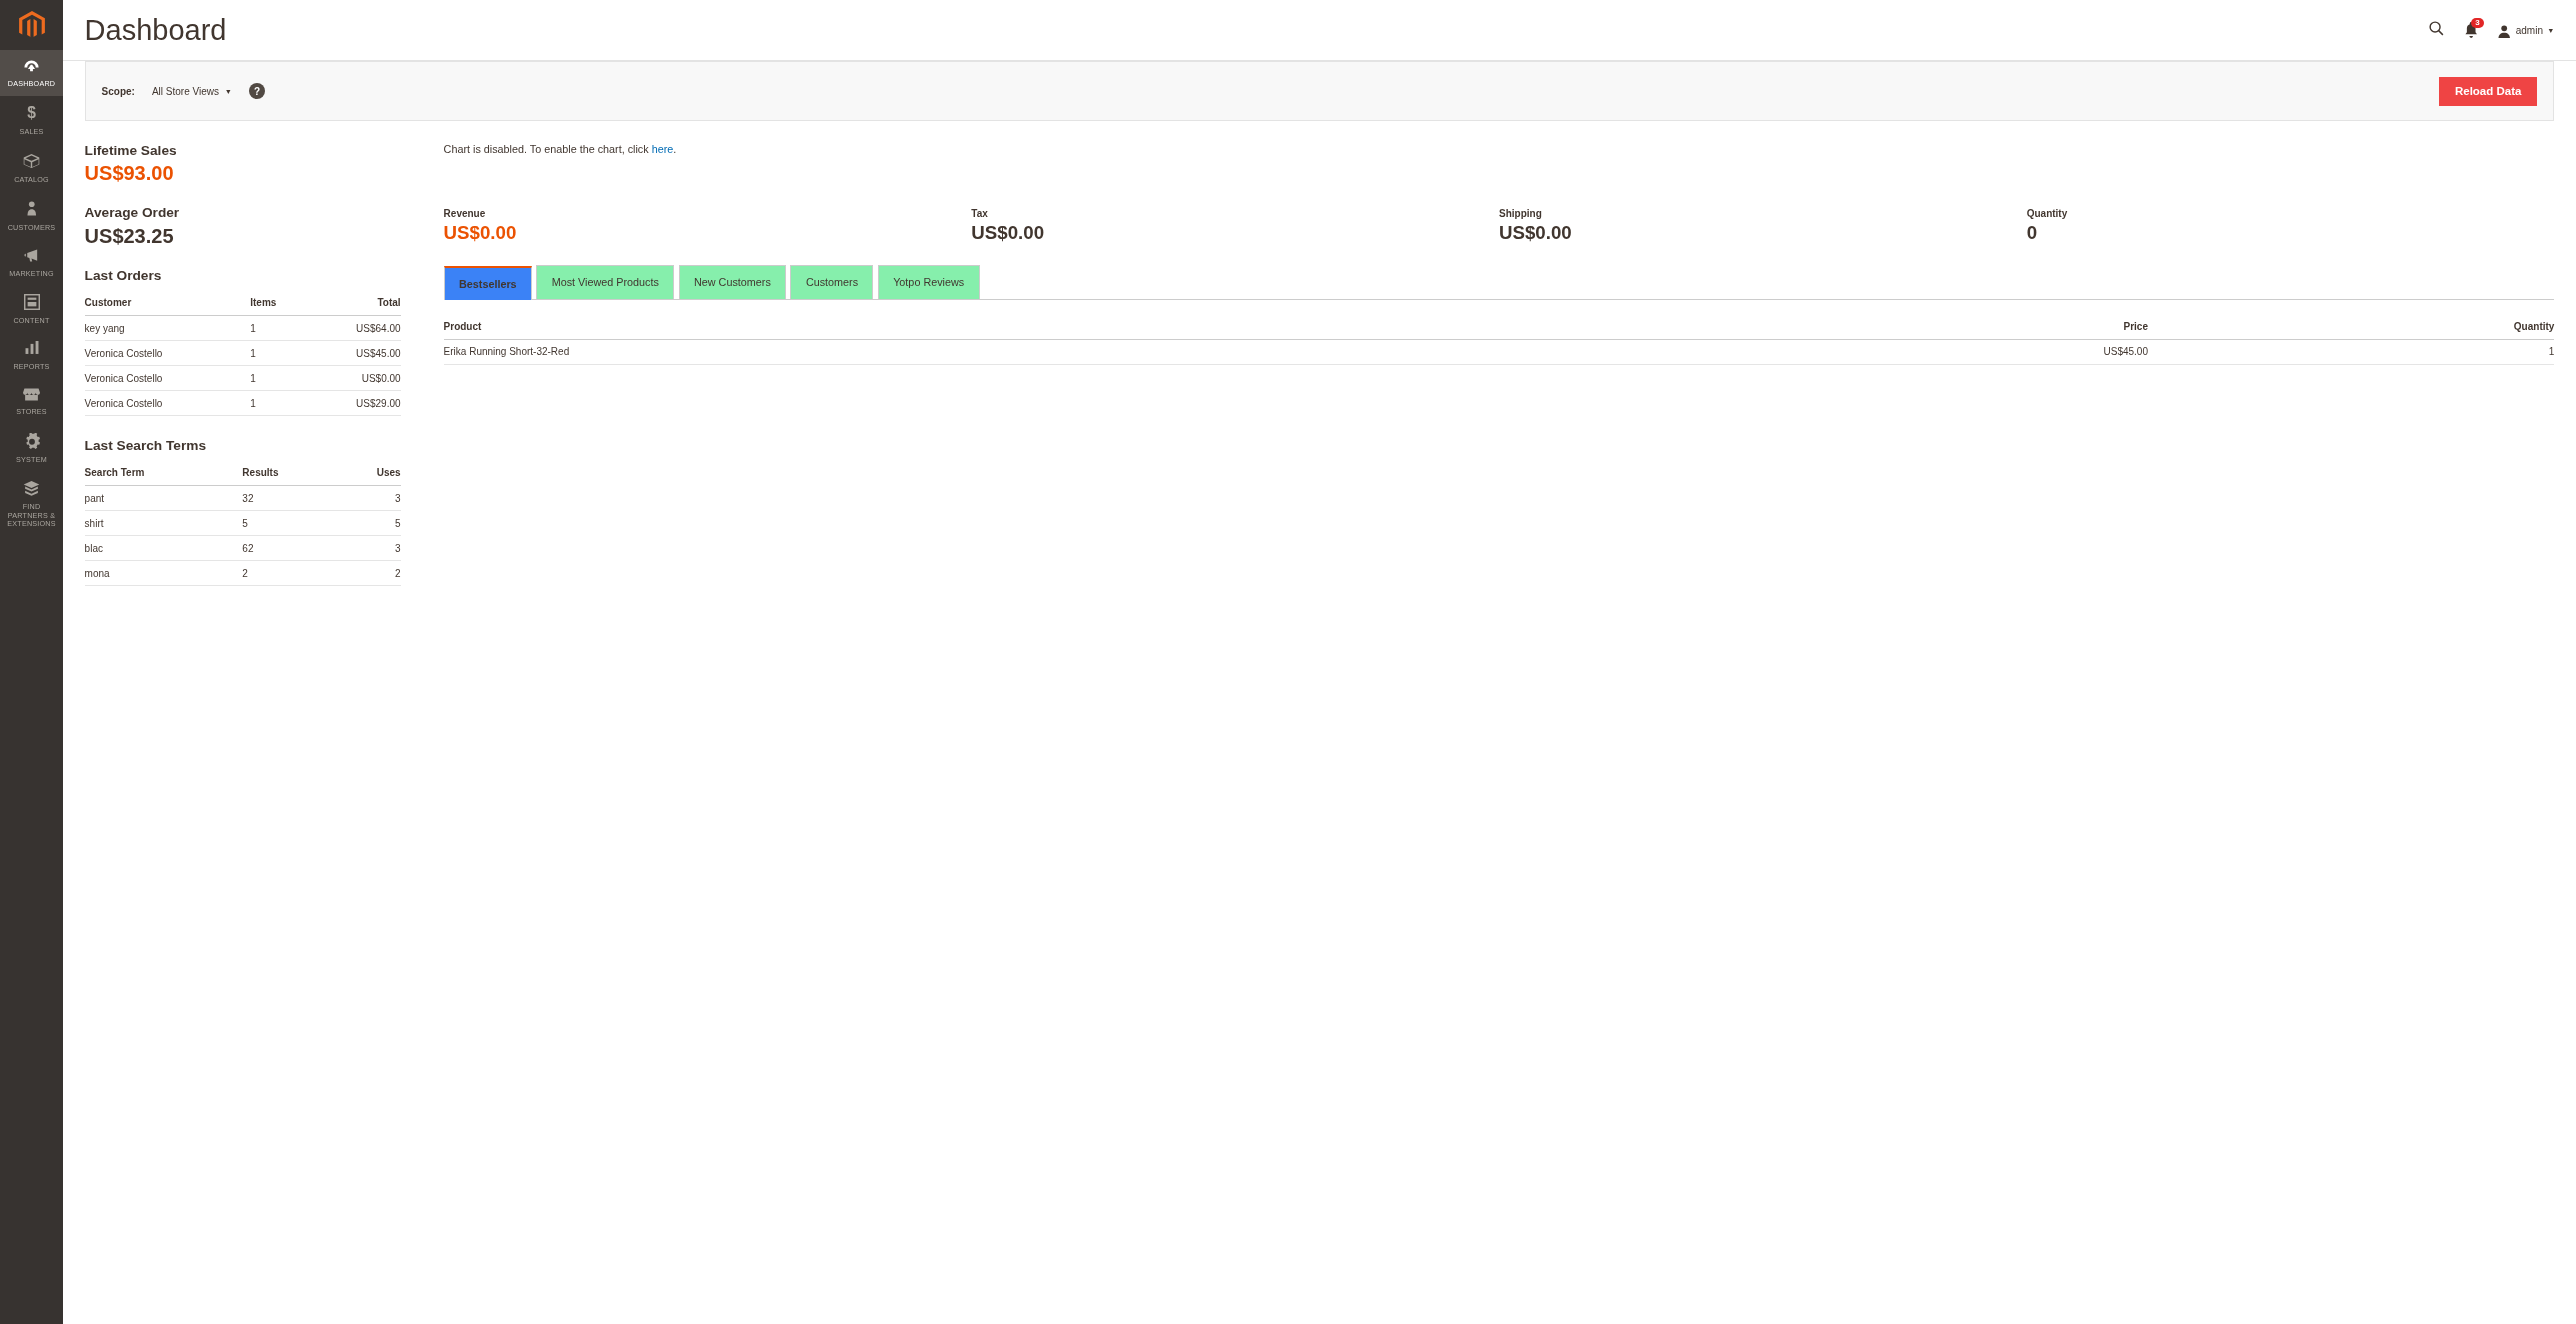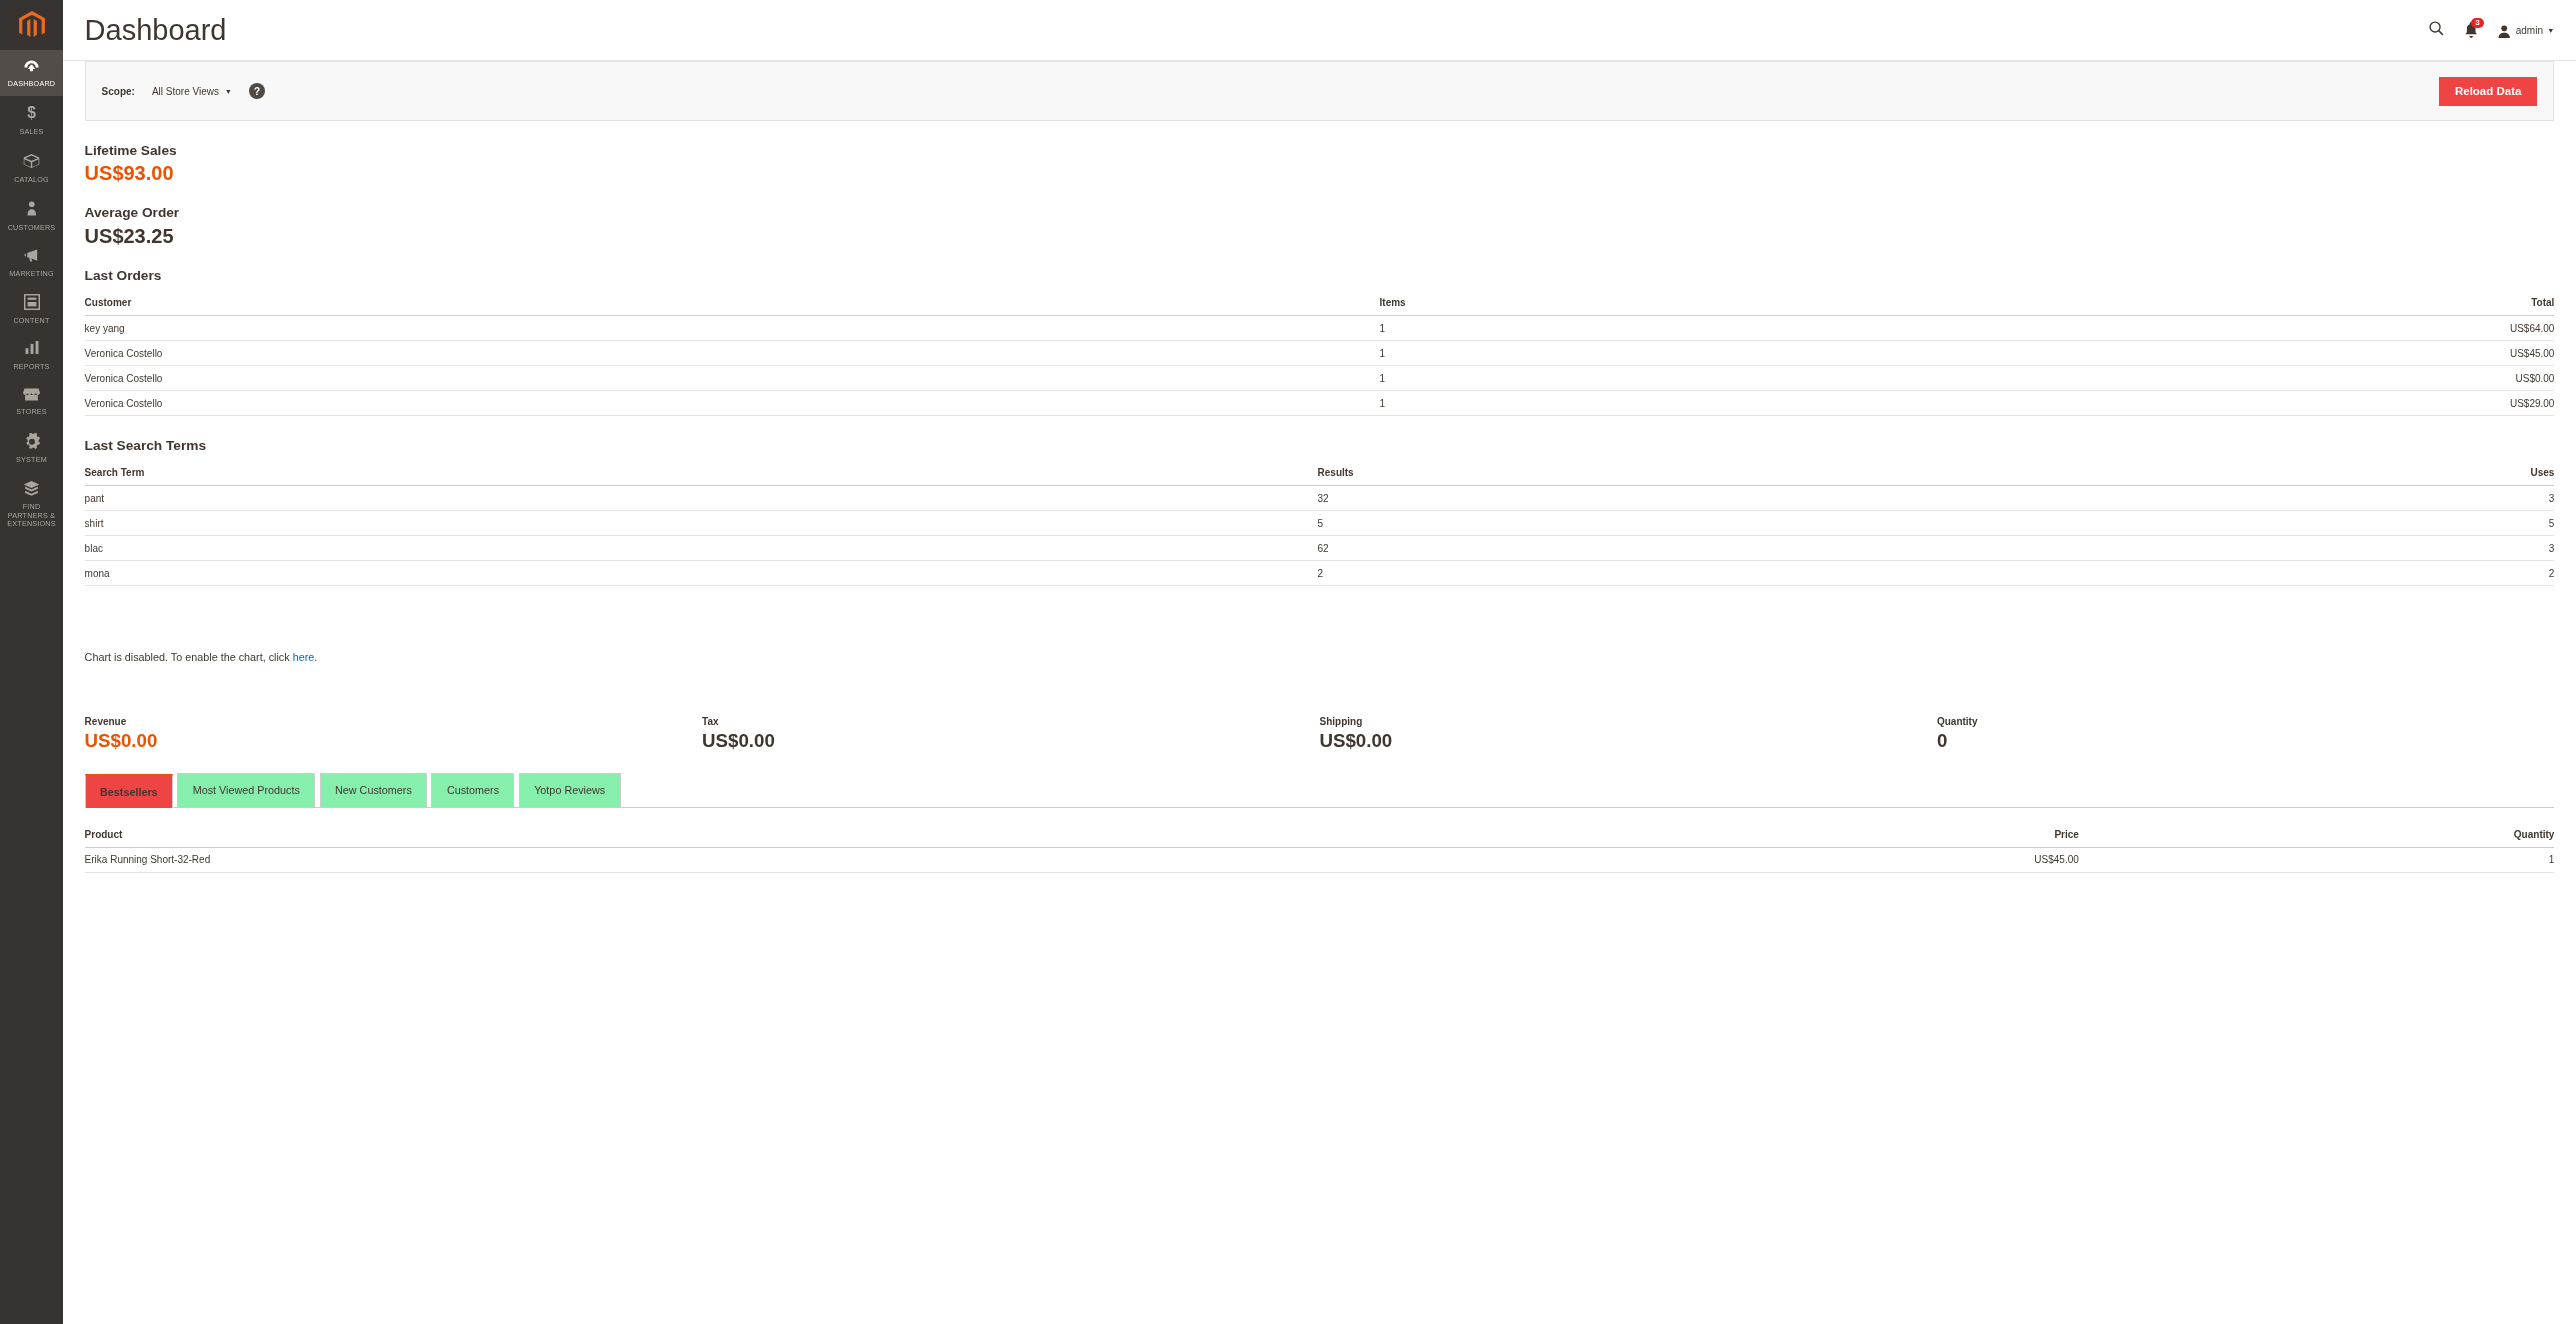--- a/index.html
+++ b/index.html
@@ -54,21 +54,21 @@
 .help-icon {
   width: 16px; height: 16px; border-radius: 50%; background: #514943; color: #fff;
   display: flex; align-items: center; justify-content: center; font-weight: bold; font-size: 10px;
   cursor: pointer;
 }
 .reload-btn {
   background: #ef4444; color: #fff; border: none; padding: 8.6px 16px;
   font-size: 11.5px; cursor: pointer; font-weight: 600;
 }
 
-.content { display: flex; padding: 21.6px; gap: 43px; flex-direction: column; }
+.content { display: flex; padding: 21.6px; gap: 43px; }
 .col-left { flex: 0 0 316px; }
 .col-right { flex: 1; }
 
 .stat-block { margin-bottom: 20px; }
 .stat-title { font-size: 13.7px; font-weight: 600; color: #41362f; margin-bottom: 4.3px; }
 .stat-value { font-size: 20px; font-weight: 600; color: #41362f; }
 .stat-value.orange { color: #eb5202; }
 
 .table-section { margin-bottom: 21.6px; }
 .table-section h3 { font-size: 13.7px; font-weight: 600; margin-bottom: 7.2px; }
@@ -88,21 +88,21 @@
 .summary-label { font-size: 10px; font-weight: 600; margin-bottom: 2.9px; margin-top: 36px; }
 .summary-value { font-size: 18.7px; font-weight: 600; }
 .summary-value.orange { color: #eb5202; }
 
 .tabs { display: flex; border-bottom: 0.7px solid #ccc; margin-bottom: 0; }
 .tab {
   background: #86efac; border: 0.7px solid #ccc; border-bottom: none;
   padding: 10px 14.4px; margin-right: 4.3px; cursor: pointer; font-size: 10.8px; color: #41362f;
 }
 .tab.active {
-  background: #ef4444; border-top: 2.2px solid #eb5202; font-weight: 600;
+  background: #3b82f6; border-top: 2.2px solid #eb5202; font-weight: 600;
   position: relative; top: 0.7px;
 }
 
 .tab-content { padding-top: 13px; }
 .tab-content table th { border-bottom: 0.7px solid #ccc; }
 </style>
 </head>
 <body>
 
 <nav class="sidebar">

